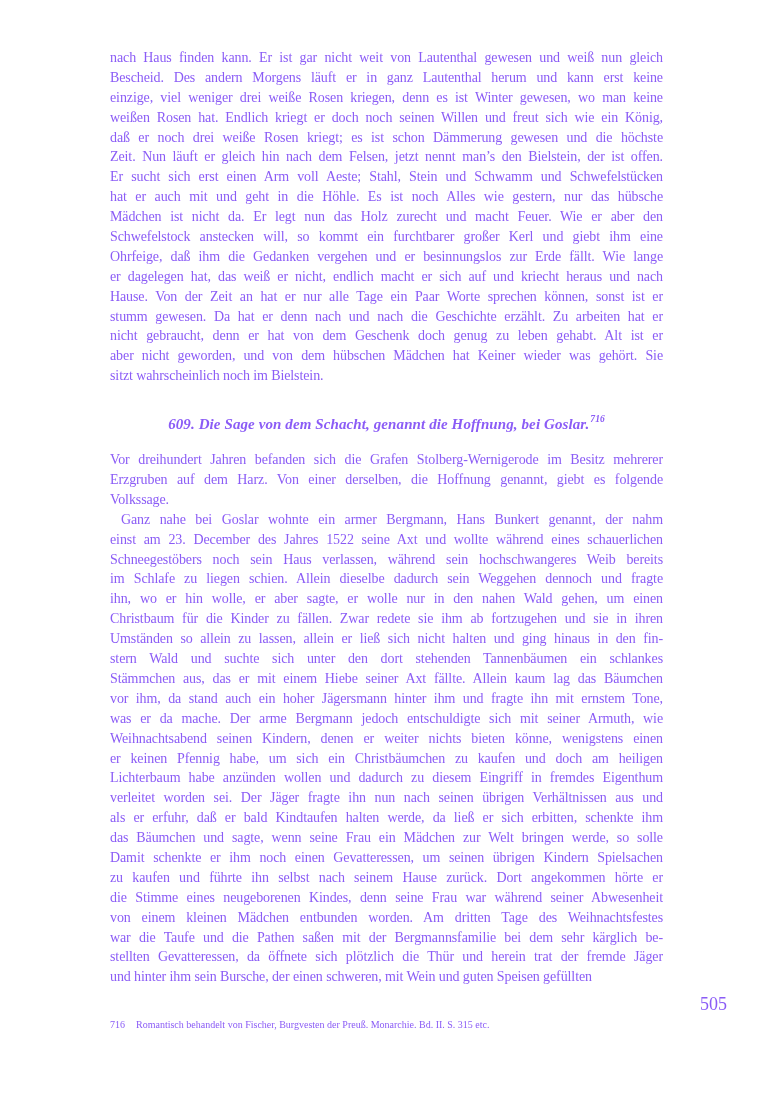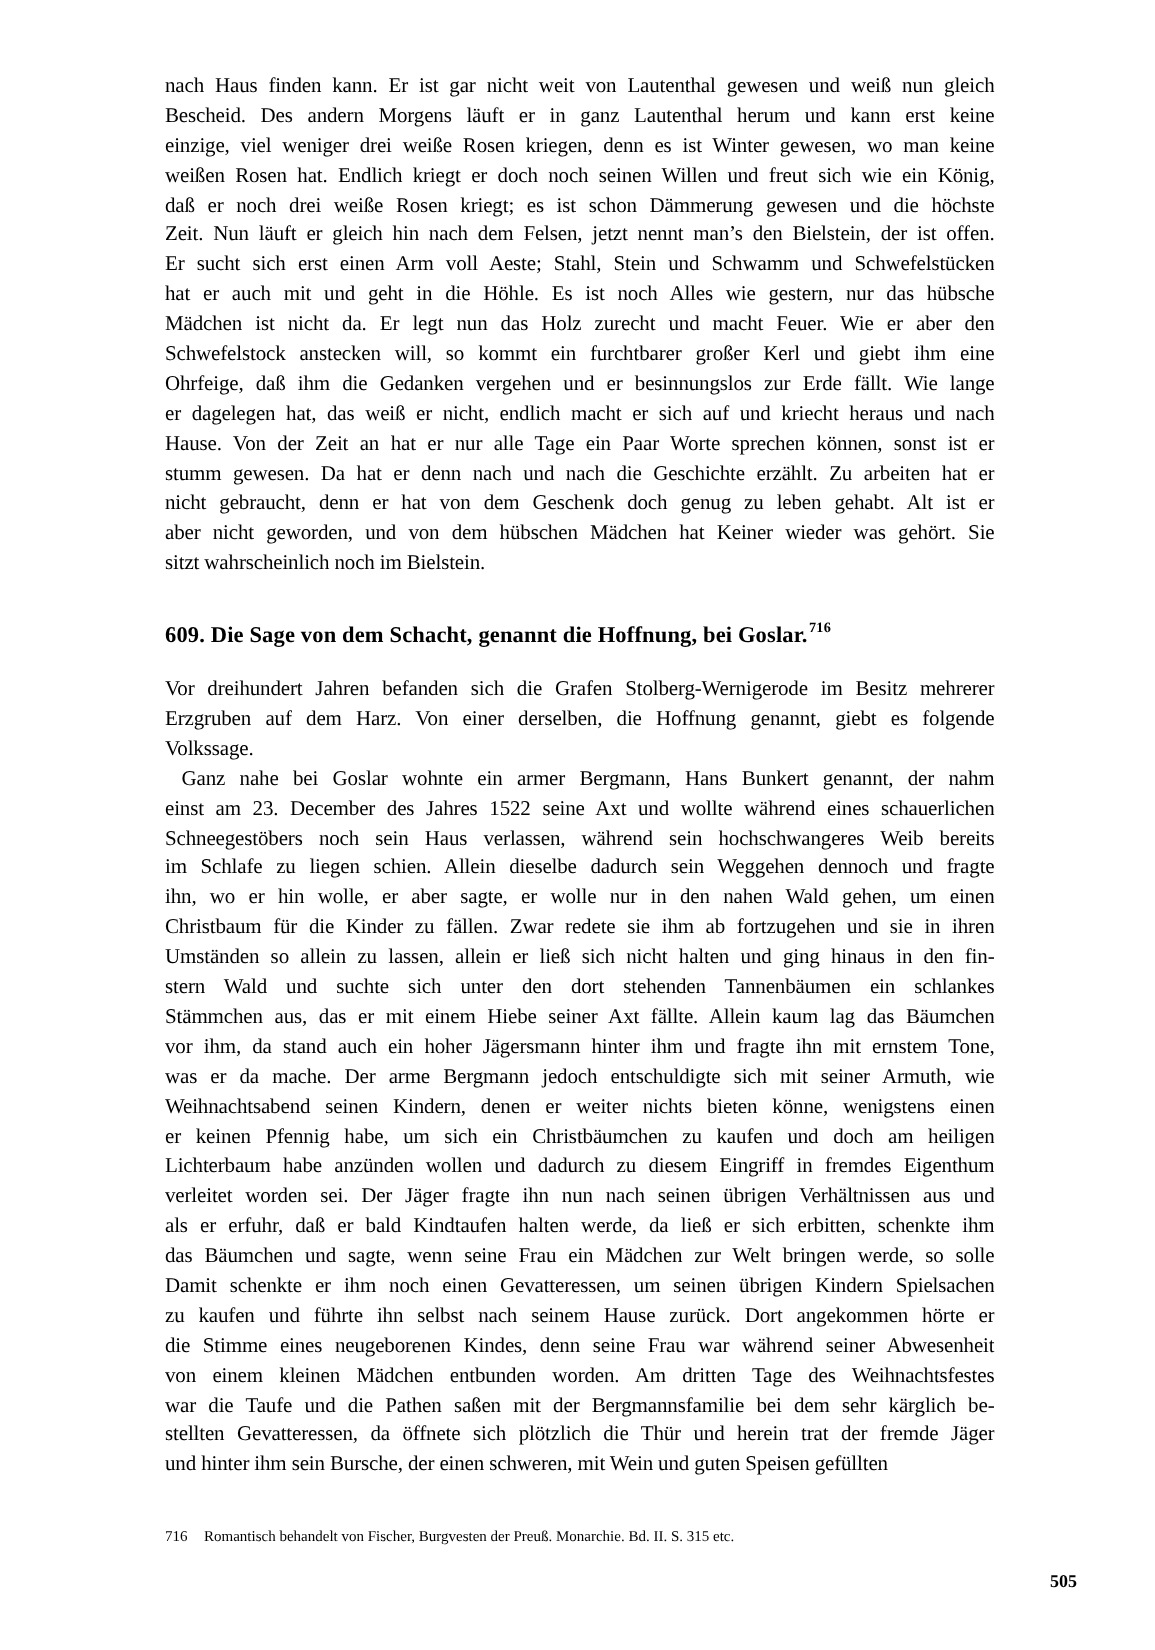--- a/index.html
+++ b/index.html
@@ -6,21 +6,21 @@
     margin: 0;
     padding: 0;
     background: #ffffff;
   }
   .page {
     position: relative;
     width: 770px;
     height: 1100px;
     background: #ffffff;
     font-family: "Liberation Serif", "DejaVu Serif", serif;
-    color: #000000;
+    color: #8b5cf6;
     overflow: hidden;
   }
   .text-column {
     position: absolute;
     left: 110px;
     top: 48px;
     width: 553px;
   }
   .paragraph {
     width: 553px;
@@ -40,22 +40,23 @@
   }
   .indent-first .line:first-child {
     text-indent: 11px;
   }
   .heading {
     margin: 24px 0 20px 0;
     height: 20px;
     line-height: 20px;
     font-size: 15px;
     font-weight: bold;
-    text-align: left;
+    text-align: center;
     letter-spacing: 0.1px;
+    font-style: italic;
   }
   .heading sup {
     font-size: 9.5px;
     font-weight: bold;
     position: relative;
     top: -1px;
     margin-left: 1px;
   }
   .footnote {
     position: absolute;
@@ -65,24 +66,23 @@
     font-size: 10px;
     line-height: 17px;
   }
   .fn-marker {
     display: inline-block;
     margin-right: 11px;
   }
   .page-number {
     position: absolute;
     left: 700px;
-    top: 1047px;
-    font-size: 12px;
+    top: 997px;
+    font-size: 18px;
     line-height: 15px;
-    font-weight: bold;
   }
 </style>
 </head>
 <body>
 
 <div class="page">
   <div class="text-column">
 
     <div class="paragraph">
         <div class="line">nach Haus finden kann. Er ist gar nicht weit von Lautenthal gewesen und weiß nun gleich</div>

